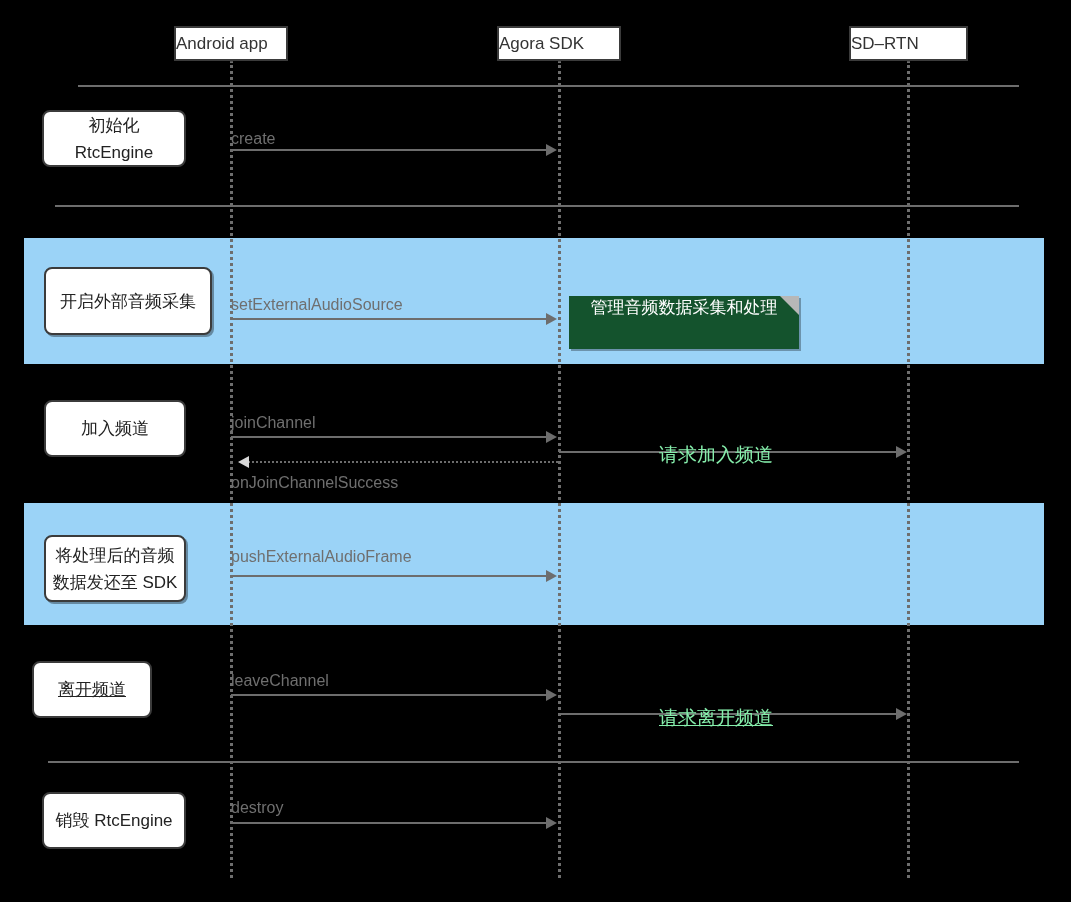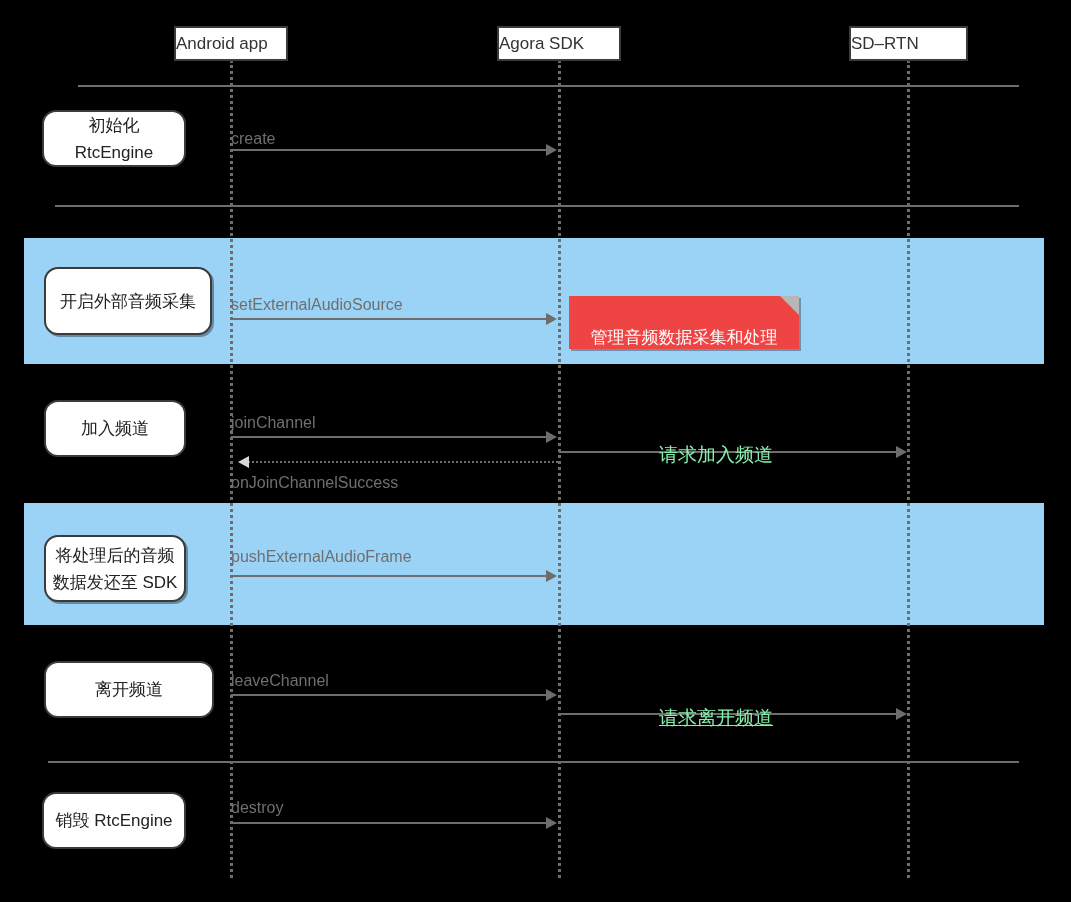--- a/index.html
+++ b/index.html
@@ -41,21 +41,21 @@
     font-size: 17px;
     box-sizing: border-box;
     box-shadow: 1px 1px 0 rgba(0,0,0,0.25);
   }
 
   
   .stepbox {
     position: absolute;
     background: #ffffff;
     border: 2px solid #3b3b3b;
-    border-radius: 14px;
+    border-radius: 8px;
     display: flex;
     flex-direction: column;
     align-items: center;
     justify-content: center;
     color: #222222;
     font-size: 17px;
     line-height: 27px;
     box-sizing: border-box;
     text-align: center;
     box-shadow: 2px 2px 0 rgba(0,0,0,0.35);
@@ -97,25 +97,25 @@
     text-align: left;
   }
   .msg-label.dark {
     color: #86efac;
     font-size: 19px;
   }
 
   
   .note {
     position: absolute;
-    background: #ef4444;
+    background: #14532d;
     color: #ffffff;
     font-size: 17px;
     display: flex;
-    align-items: flex-end;
+    align-items: flex-start;
     justify-content: center;
     box-sizing: border-box;
     box-shadow: 2px 2px 0 rgba(0,0,0,0.3);
   }
   .note-fold {
     position: absolute;
     top: 0;
     right: 0;
     width: 0; height: 0;
     border-left: 19px solid transparent;
@@ -196,21 +196,21 @@
   <div class="stepbox" style="left:44px; top:535px; width:142px; height:67px;">
     <span>将处理后的音频</span>
     <span>数据发还至 SDK</span>
   </div>
   <div class="msg-label" style="left:231px; top:548px; width:325px;">
     <span>pushExternalAudioFrame</span>
   </div>
   <div class="msg-line" style="left:231px; top:575px; width:317px;"></div>
   <div class="arrowhead" style="left:546px; top:570px;"></div>
 
-  <div class="stepbox" style="left:44px; top:661px; width:170px; height:57px;">
+  <div class="stepbox" style="left:32px; top:661px; width:120px; height:57px;text-decoration:underline;">
     <span>离开频道</span>
   </div>
   <div class="msg-label" style="left:231px; top:672px; width:325px;">
     <span>leaveChannel</span>
   </div>
   <div class="msg-line" style="left:231px; top:694px; width:317px;"></div>
   <div class="arrowhead" style="left:546px; top:689px;"></div>
 
   <div class="msg-line" style="left:559px; top:713px; width:338px;"></div>
   <div class="arrowhead" style="left:896px; top:708px;"></div>

